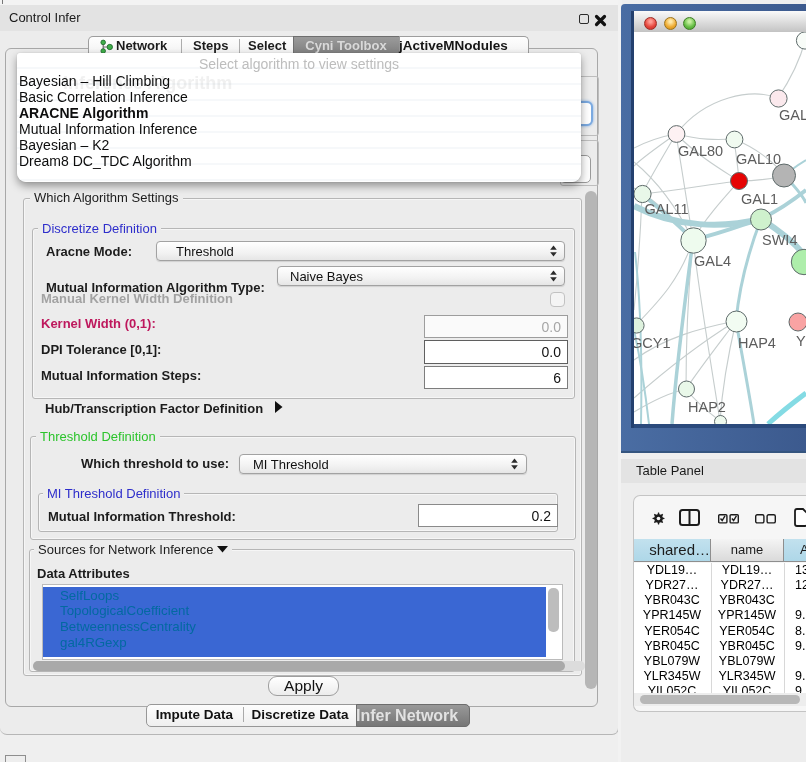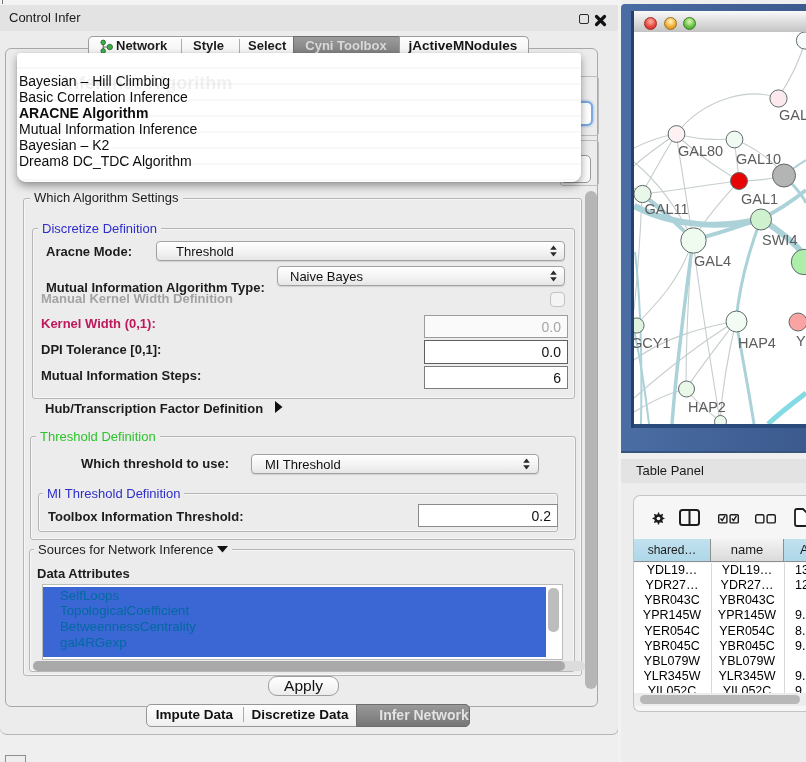--- a/index.html
+++ b/index.html
@@ -40,26 +40,26 @@
     <g stroke="#6d6d6d" stroke-width="1.2" fill="none">
       <path d="M3.2 4 L3.2 12 M3.2 8 L9.5 8"></path>
     </g>
     <g fill="#3fae49" stroke="#1c642a" stroke-width=".8">
       <circle cx="3.2" cy="3.4" r="2.3"></circle>
       <circle cx="9.8" cy="8" r="2.7"></circle>
       <circle cx="3.2" cy="12" r="2.3"></circle>
     </g>
   </svg>
 <div class="abs b t13" style="left:116px;top:38px">Network</div>
-<div class="abs b t13" style="left:193px;top:38px">Style</div>
+<div class="abs b t13" style="left:193px;top:38px">Steps</div>
 <div class="abs b t13" style="left:248px;top:38px">Select</div>
 <div class="abs" style="left:293px;top:36px;width:106px;height:19px;background:linear-gradient(#9b9b9b,#7c7c7c);border:1px solid #6f6f6f;border-bottom:none"></div>
 <div class="abs b" style="left:293px;top:38px;width:106px;text-align:center;font-size:13px;color:#d9d9d9">Cyni Toolbox</div>
 <div class="abs" style="left:399px;top:36px;width:128px;height:19px;background:linear-gradient(#fefefe,#f1f1f1);border:1px solid #9d9d9d;border-bottom:none;border-radius:0 5px 0 0"></div>
-<div class="abs b" style="left:399px;top:38px;width:128px;text-align:center;font-size:13.5px;color:#161616">jActiveMNodules</div>
+<div class="abs b" style="left:399px;top:38px;width:128px;font-size:13.5px;color:#161616">jActiveMNodules</div>
 
 <div class="abs" style="left:560px;top:76px;width:37px;height:58px;border:1px solid #bdbdbd;border-radius:3px"></div>
 <div class="abs" style="left:566px;top:101px;width:23px;height:21px;border:2px solid #7aa9e0;border-radius:6px;background:#fff;box-shadow:0 0 3px #7aa9e0"></div>
 <div class="abs" style="left:560px;top:140px;width:37px;height:44px;border:1px solid #bdbdbd;border-radius:3px"></div>
 <div class="abs" style="left:560px;top:155px;width:29px;height:26px;border:1px solid #9a9a9a;border-radius:5px;background:#fdfdfd"></div>
 
 <div class="grp" style="left:23px;top:198px;width:557px;height:476px"></div>
 <div class="gt" style="left:30px;top:191px;color:#1c1c1c">Which Algorithm Settings</div>
 
 <div class="grp" style="left:32px;top:228px;width:541px;height:169px"></div>
@@ -97,60 +97,61 @@
   </div>
 
 <div class="lbl" style="left:45px;top:401px">Hub/Transcription Factor Definition</div>
 <svg class="abs" style="left:274px;top:400px" width="9" height="14" viewBox="0 0 9 14">
     <path d="M1 1 L8.5 7 L1 13 Z" fill="#111"></path>
   </svg>
 
 <div class="grp" style="left:30px;top:436px;width:544px;height:102px"></div>
 <div class="gt" style="left:36px;top:430px;color:#2cc42c">Threshold Definition</div>
 <div class="lbl" style="left:81px;top:456px">Which threshold to use:</div>
-<div class="combo" style="left:251px;top:454px;width:286px;height:18px">
+<div class="combo" style="left:239px;top:454px;width:286px;height:18px">
     <span style="left:13px">MI Threshold</span>
     <svg style="position:absolute;right:7px;top:3px" width="9" height="12" viewBox="0 0 9 12">
       <path d="M4.5 0.5 L7.8 4.8 L1.2 4.8 Z" fill="#2b2b2b"></path>
       <path d="M4.5 11.5 L7.8 7.2 L1.2 7.2 Z" fill="#2b2b2b"></path>
     </svg>
   </div>
 
 <div class="grp" style="left:38px;top:493px;width:518px;height:37px"></div>
 <div class="gt" style="left:43px;top:487px;color:#2e2ecb">MI Threshold Definition</div>
-<div class="lbl" style="left:48px;top:509px">Toolbox Information Threshold:</div>
+<div class="lbl" style="left:48px;top:509px">Mutual Information Threshold:</div>
 <div class="fld" style="left:418px;top:504px;width:138px;height:21px;border-color:#8a8a8a">
     <div>0.2</div>
   </div>
 
 <div class="grp" style="left:29px;top:549px;width:544px;height:121px"></div>
 <div class="gt" style="left:34px;top:543px;color:#1c1c1c">Sources for Network Inference <svg width="11" height="8" viewBox="0 0 11 8" style="vertical-align:1px">
       <path d="M0 1 L11 1 L5.5 7.5 Z" fill="#111"></path>
     </svg></div>
 <div class="lbl" style="left:37px;top:566px">Data Attributes</div>
 <div class="abs" style="left:42px;top:584px;width:519px;height:74px;background:#fff;border:1px solid #bbb"></div>
 <div class="abs" style="left:43px;top:587px;width:503px;height:70px;background:#3a67d3"></div>
 <div class="abs" style="left:60px;top:587.5px;font-size:13.3px;line-height:15.9px;color:#0369a1">SelfLoops<br>TopologicalCoefficient<br>BetweennessCentrality<br>gal4RGexp</div>
 <div class="abs" style="left:548px;top:588px;width:11px;height:44px;background:#bdbdbd;border-radius:5px"></div>
 <div class="abs" style="left:33px;top:661px;width:552px;height:10px;background:#dcdcdc;border-radius:5px"></div>
 <div class="abs" style="left:33px;top:661px;width:532px;height:10px;background:#a9a9a9;border-radius:5px"></div>
 
 <div class="abs" style="left:268px;top:676px;width:69px;height:18px;background:linear-gradient(#ffffff,#ececec);border:1px solid #9e9e9e;border-radius:9px;text-align:center;font-size:15.5px;line-height:18px;color:#111">Apply</div>
 
 <div class="abs" style="left:17px;top:53px;width:564px;height:129px;background:repeating-linear-gradient(#ffffff,#ffffff 14px,#f6f8fa 14px,#f6f8fa 16px);border-radius:3px 3px 9px 9px;box-shadow:0 4px 9px rgba(0,0,0,.38),0 0 1px rgba(0,0,0,.25)">
 <div style="position:absolute;left:46px;top:20px;font-size:18px;font-weight:bold;color:rgba(140,140,140,0.13);white-space:nowrap">Inference Algorithm</div>
+<div style="position:absolute;left:0;top:3px;width:100%;text-align:center;font-size:14px;color:#bdbdbd">Select algorithm to view settings</div>
 <div style="position:absolute;left:2px;top:20px;font-size:14px;line-height:16px;color:#0d0d0d;white-space:nowrap">Bayesian – Hill Climbing<br>Basic Correlation Inference<br><b>ARACNE Algorithm</b><br>Mutual Information Inference<br>Bayesian – K2<br>Dream8 DC_TDC Algorithm</div>
 </div>
 
 <div class="abs" style="left:146px;top:704px;width:322px;height:21px;background:linear-gradient(#fdfdfd,#efefef);border:1px solid #979797;border-radius:5px"></div>
 <div class="abs" style="left:243px;top:707px;width:1px;height:15px;background:#aaa"></div>
 <div class="abs" style="left:356px;top:704px;width:112px;height:21px;background:linear-gradient(#999999,#767676);border:1px solid #6d6d6d;border-radius:0 5px 5px 0"></div>
 <div class="abs b" style="left:146px;top:707px;width:97px;text-align:center;font-size:13.5px;color:#121212">Impute Data</div>
 <div class="abs b" style="left:244px;top:707px;width:112px;text-align:center;font-size:13.5px;color:#121212">Discretize Data</div>
-<div class="abs b" style="left:356px;top:707px;width:136px;text-align:center;font-size:14px;color:#e2e2e2">Infer Network</div>
+<div class="abs b" style="left:356px;top:707px;width:136px;text-align:left;font-size:16px;color:#e2e2e2">Infer Network</div>
 
 <div class="abs" style="left:5px;top:755px;width:19px;height:12px;border:1.5px solid #8e8e8e;background:#eee"></div>
 
 <div class="abs" style="left:618px;top:0;width:4px;height:762px;background:#f2f2f2"></div>
 <div class="abs" style="left:621px;top:4px;width:185px;height:449px;background:linear-gradient(90deg,#4a6da3,#3c5a8e);border-radius:4px 0 0 0"></div>
 <div class="abs" style="left:631px;top:11px;width:3px;height:417px;background:#24406e"></div>
 <div class="abs" style="left:634px;top:11px;width:172px;height:21px;background:linear-gradient(#fafafa,#c3c3c3);border-bottom:1px solid #8a8a8a"></div>
 <div class="abs" style="left:643.5px;top:16.5px;width:11px;height:11px;border-radius:50%;background:radial-gradient(circle at 50% 32%,#ff9d94 12%,#e4443a 60%,#c03028);border:.5px solid #9e2b24"></div>
 <div class="abs" style="left:663.5px;top:16.5px;width:11px;height:11px;border-radius:50%;background:radial-gradient(circle at 50% 32%,#ffe9a8 12%,#eda92e 60%,#c8881d);border:.5px solid #9c731a"></div>
 <div class="abs" style="left:683px;top:16.5px;width:11px;height:11px;border-radius:50%;background:radial-gradient(circle at 50% 32%,#c7f0a0 12%,#64bd44 60%,#47982c);border:.5px solid #3d7d24"></div>
@@ -258,21 +259,21 @@
 <svg class="abs" style="left:755px;top:514px" width="21" height="10" viewBox="0 0 21 10">
     <g fill="none" stroke="#1c1c1c" stroke-width="1.4">
       <rect x=".7" y=".7" width="8.2" height="8.2" rx="1.5"></rect>
       <rect x="12.1" y=".7" width="8.2" height="8.2" rx="1.5"></rect>
     </g>
   </svg>
 <svg class="abs" style="left:794px;top:508px" width="14" height="19" viewBox="0 0 14 19">
     <path d="M1 3 Q1 1 3 1 L9 1 L13 5 L13 16 Q13 18 11 18 L3 18 Q1 18 1 16 Z" fill="#fff" stroke="#1c1c1c" stroke-width="1.8"></path>
   </svg>
 
-<div class="abs" style="left:634px;top:539px;width:76px;height:22px;background:linear-gradient(#c2e1ee,#aed7e8);border-right:1px solid #8e8e8e;border-bottom:1px solid #8e8e8e;text-align:center;font-size:12px;line-height:22px;color:#1c1c1c">shared…</div>
+<div class="abs" style="left:634px;top:539px;width:76px;height:22px;background:linear-gradient(#c2e1ee,#aed7e8);border-right:1px solid #8e8e8e;border-bottom:1px solid #8e8e8e;text-align:right;font-size:15px;line-height:22px;color:#1c1c1c">shared…</div>
 <div class="abs" style="left:711px;top:539px;width:72px;height:22px;background:linear-gradient(#f4f4f4,#dadada);border-right:1px solid #8e8e8e;border-bottom:1px solid #8e8e8e;text-align:center;font-size:13px;line-height:22px;color:#1c1c1c">name</div>
 <div class="abs" style="left:784px;top:539px;width:22px;height:22px;background:linear-gradient(#c2e1ee,#aed7e8);border-bottom:1px solid #8e8e8e;font-size:13px;line-height:22px;color:#1c1c1c;overflow:hidden">
     <span style="position:absolute;left:16px">Av</span>
   </div>
 
 <div class="abs" style="left:634px;top:563px;width:172px;height:130px;background:#fff;overflow:hidden;font-size:12.5px;color:#000">
 <div style="position:absolute;left:76.5px;top:0;width:1px;height:131px;background:#d8d8d8"></div>
 <div style="position:absolute;left:149.5px;top:0;width:1px;height:131px;background:#d8d8d8"></div>
 <div style="position:absolute;left:0;top:0;width:76px;text-align:center;line-height:15.15px">YDL19…<br>YDR27…<br>YBR043C<br>YPR145W<br>YER054C<br>YBR045C<br>YBL079W<br>YLR345W<br>YIL052C</div>
 <div style="position:absolute;left:77px;top:0;width:72px;text-align:center;line-height:15.15px">YDL19…<br>YDR27…<br>YBR043C<br>YPR145W<br>YER054C<br>YBR045C<br>YBL079W<br>YLR345W<br>YIL052C</div>

